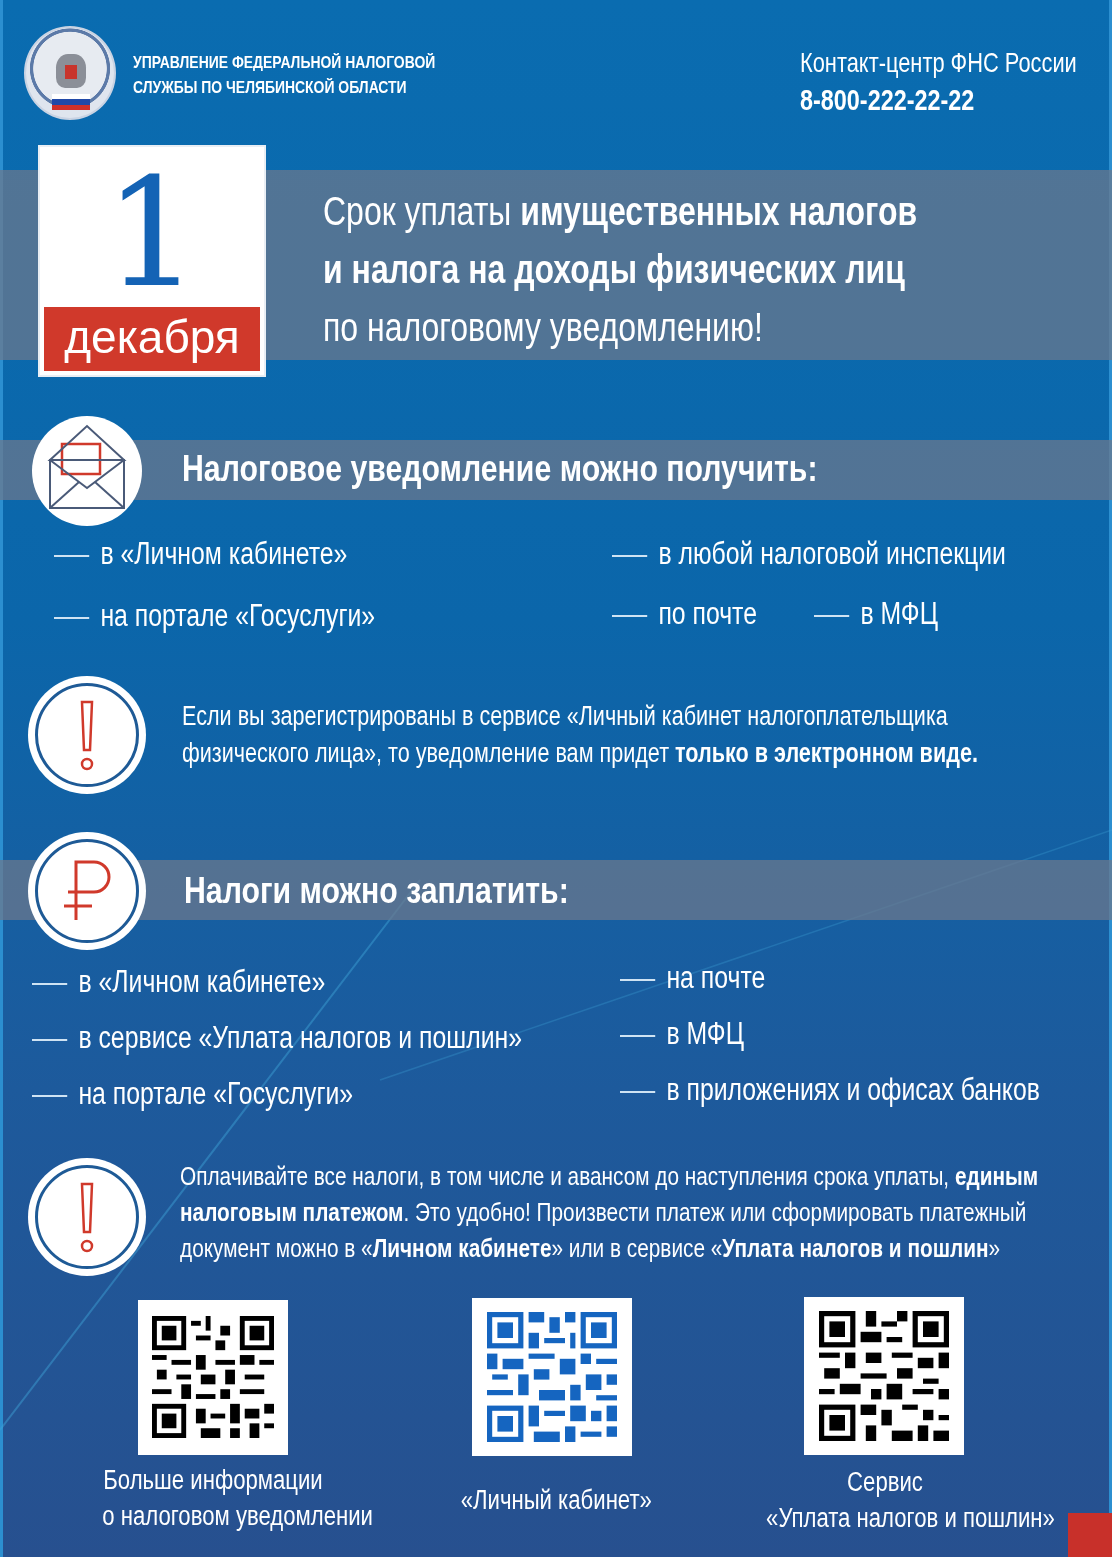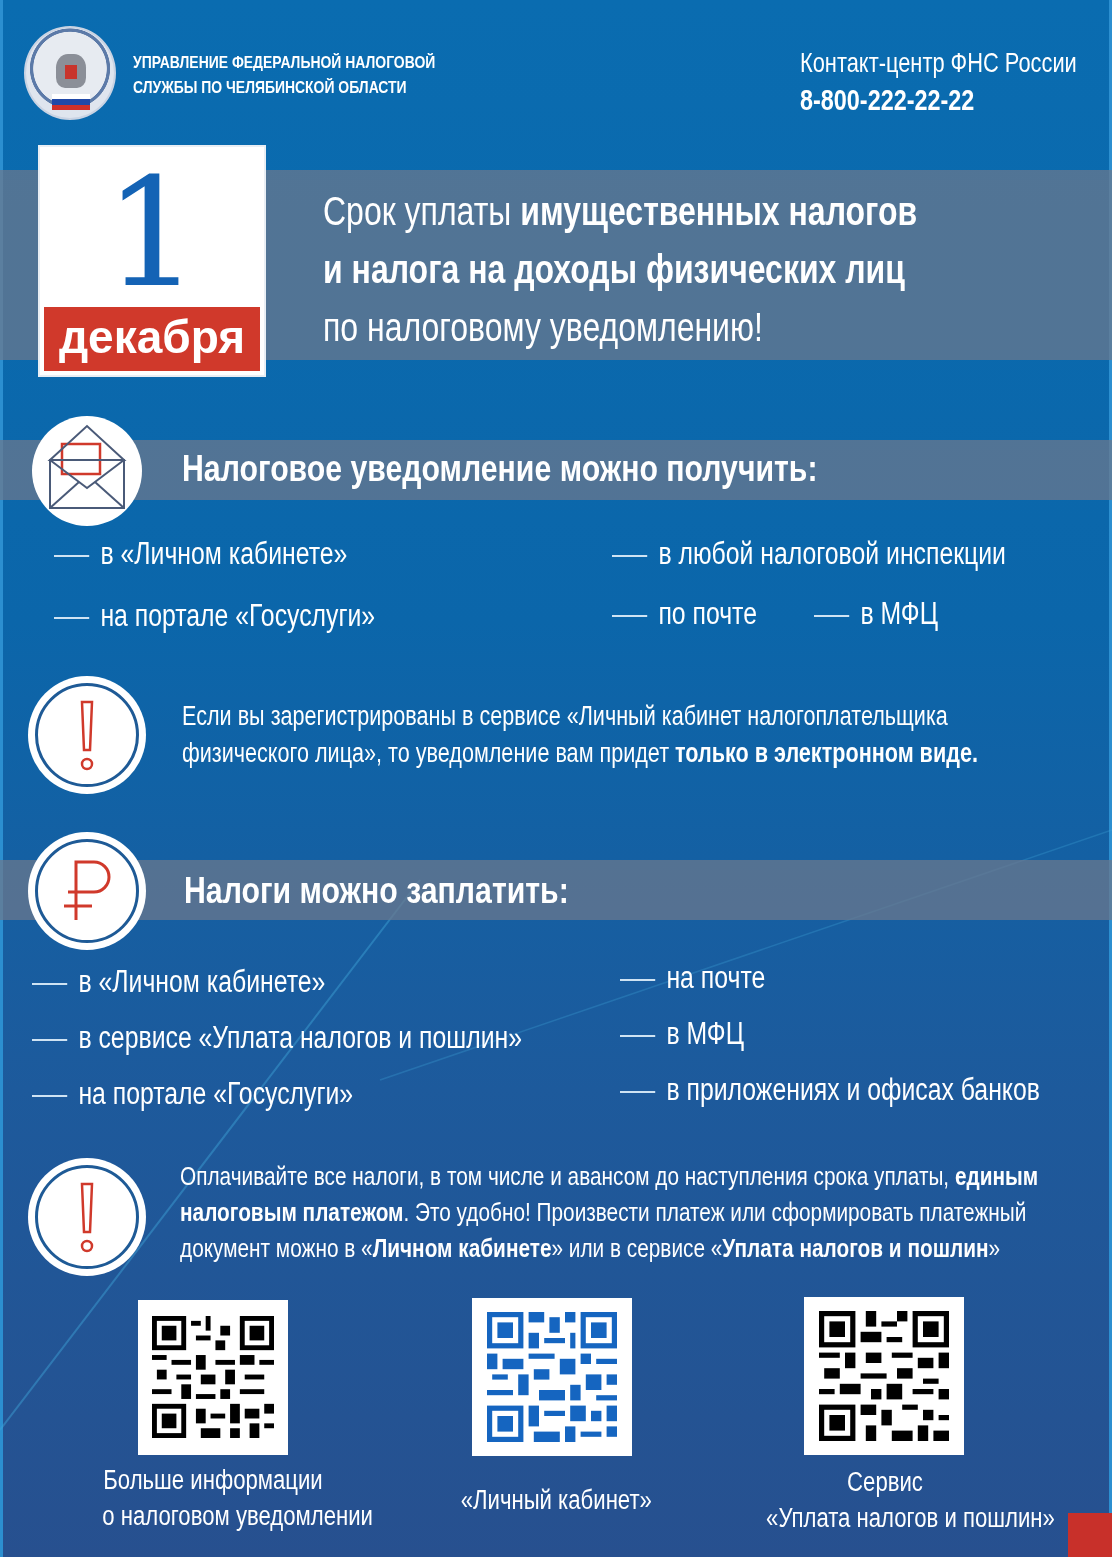--- a/index.html
+++ b/index.html
@@ -22,21 +22,21 @@
           background: linear-gradient(180deg,#fff 0 33%, #2149a8 33% 66%, #d0302a 66% 100%); }
   .org { position:absolute; left:133px; top:50px; font-size:17px; font-weight:bold; line-height:25px; letter-spacing:0; transform:scaleX(0.82); transform-origin:left top; white-space:nowrap; }
   .contact { position:absolute; left:800px; top:44px; font-size:28px; line-height:37px; transform:scaleX(0.78); transform-origin:left top; white-space:nowrap; }
   .contact .phone { font-weight:bold; font-size:30px; }
 
   
   .band { position:absolute; left:0; width:1112px; background:rgba(110,120,140,0.72); }
   .band.hero { top:170px; height:190px; }
   .datecard { position:absolute; left:38px; top:145px; width:228px; height:232px; background:#fff; box-sizing:border-box; border:2px solid #e9eef4; }
   .datecard .num { position:absolute; left:0; right:0; top:6px; text-align:center; font-family:"DejaVu Serif","Liberation Serif",serif; font-size:150px; line-height:160px; color:#1463b5; }
-  .datecard .month { position:absolute; left:4px; right:4px; bottom:4px; height:64px; background:#d0392b; text-align:center; font-weight:bold; font-size:46px; line-height:60px; }
+  .datecard .month { position:absolute; left:4px; right:4px; bottom:4px; height:64px; background:#d0392b; text-align:center; font-weight:normal; font-size:46px; line-height:60px; }
   .hero-text { position:absolute; left:323px; top:182px; font-size:40px; line-height:58px; transform:scaleX(0.80); transform-origin:left top; white-space:nowrap; }
   .hero-text b { font-weight:bold; }
 
   
   .band.notice { top:440px; height:60px; }
   .band.pay { top:860px; height:60px; }
   .section-title { position:absolute; font-size:36px; font-weight:bold; transform:scaleX(0.84); transform-origin:left top; white-space:nowrap; }
 
   .circle { position:absolute; border-radius:50%; background:#fff; box-sizing:border-box; }
   .circle.ring::after { content:""; position:absolute; inset:7px; border-radius:50%; border:3px solid #1e5a96; }

